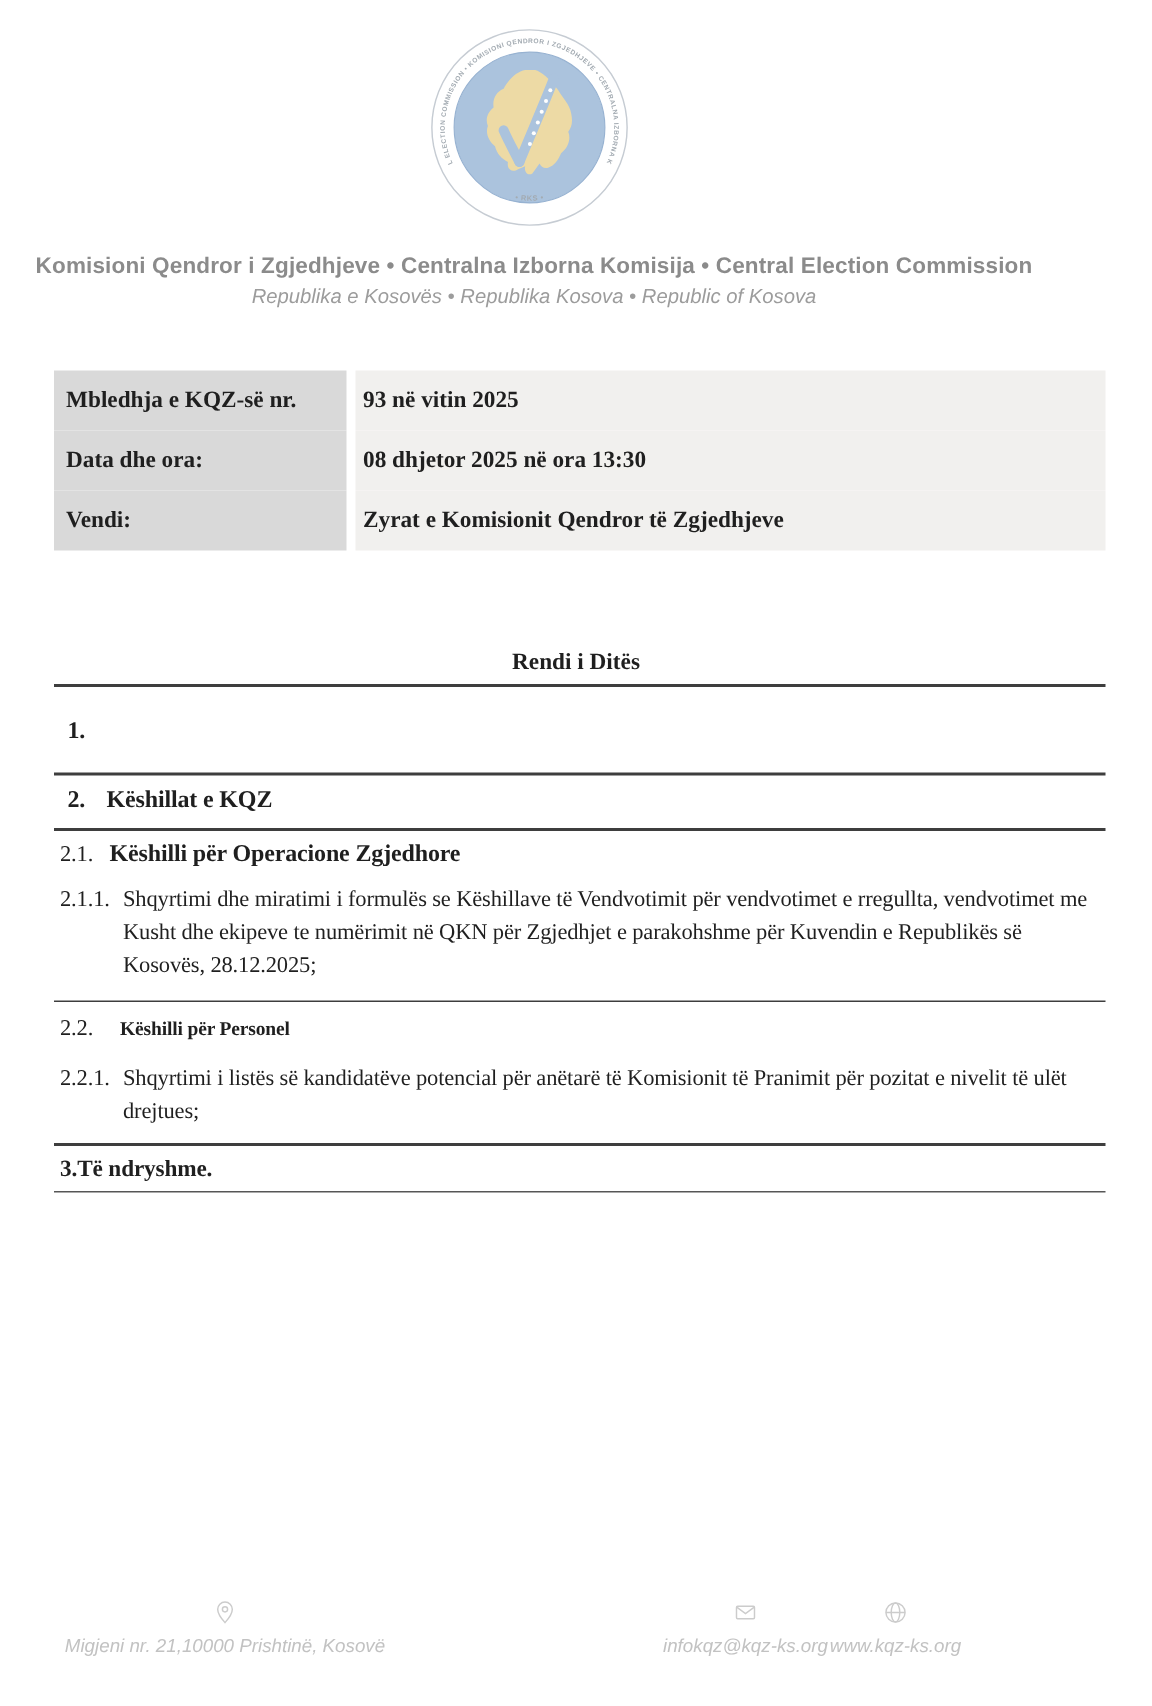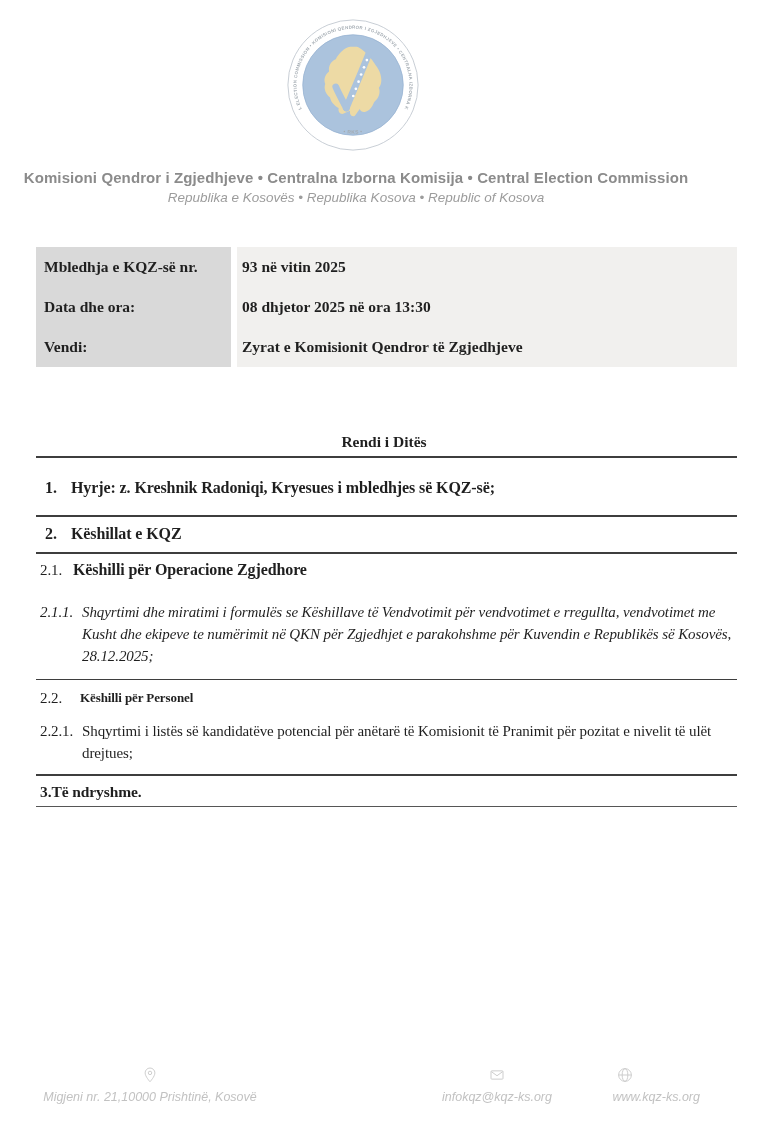--- a/index.html
+++ b/index.html
@@ -57,37 +57,37 @@
   .r-22 .txt{font-weight:bold;font-size:13px;}
   .r-221 .num{margin-left:4px;width:42px;}
   .r-3{font-weight:bold;font-size:15.5px;line-height:20px;}
   .r-3 .num{margin-left:4px;}
 
   .mt-i1{margin-top:19px;}
   .mt-r2{margin-top:16px;}
   .mt-i2{margin-top:6px;}
   .mt-r3{margin-top:7px;}
   .mt-i21{margin-top:5px;}
-  .mt-i211{margin-top:20px;font-style:italic;}
+  .mt-i211{margin-top:8px;}
   .mt-r4{margin-top:12px;}
   .mt-i22{margin-top:7px;}
   .mt-i221{margin-top:11px;}
   .mt-r5{margin-top:10px;}
   .mt-i3{margin-top:6px;}
   .mt-r6{margin-top:4px;}
 
   
   .footer{position:absolute;top:1066px;left:0;width:768px;height:60px;
     font-family:"Liberation Sans",sans-serif;font-style:italic;color:var(--footer-gray);font-size:12.5px;padding-left:46px;}
   .f-col{position:absolute;text-align:center;}
   .f-col .ficon{display:block;margin:0 auto 6px auto;width:18px;height:18px;}
   .f-address{left:30px;width:240px;}
   .f-phone{left:263px;width:170px;}
   .f-email{left:412px;width:170px;}
-  .f-web{left:550px;width:150px;text-align:right;}
+  .f-web{left:522px;width:150px;}
 
   .ring-text{font-family:"Liberation Sans",sans-serif;font-weight:bold;
     fill:var(--ring-text);letter-spacing:0.4px;}
 </style>
 </head>
 <body>
 
 <div class="page">
 
   <div class="logo">
@@ -157,21 +157,20 @@
     </div>
   </div>
 
   <div class="agenda-title">Rendi i Ditës</div>
 
   <div class="agenda">
     <div class="rule"></div>
 
     <div class="agenda-row r-1 mt-i1">
       <span class="num">1.</span>
-      <div class="txt">Hyrje: z. Kreshnik Radoniqi, Kryesues i mbledhjes së KQZ-së;</div>
     </div>
 
     <div class="rule mt-r2"></div>
 
     <div class="agenda-row r-2 mt-i2">
       <span class="num">2.</span>
       <div class="txt">Këshillat e KQZ</div>
     </div>
 
     <div class="rule mt-r3"></div>

